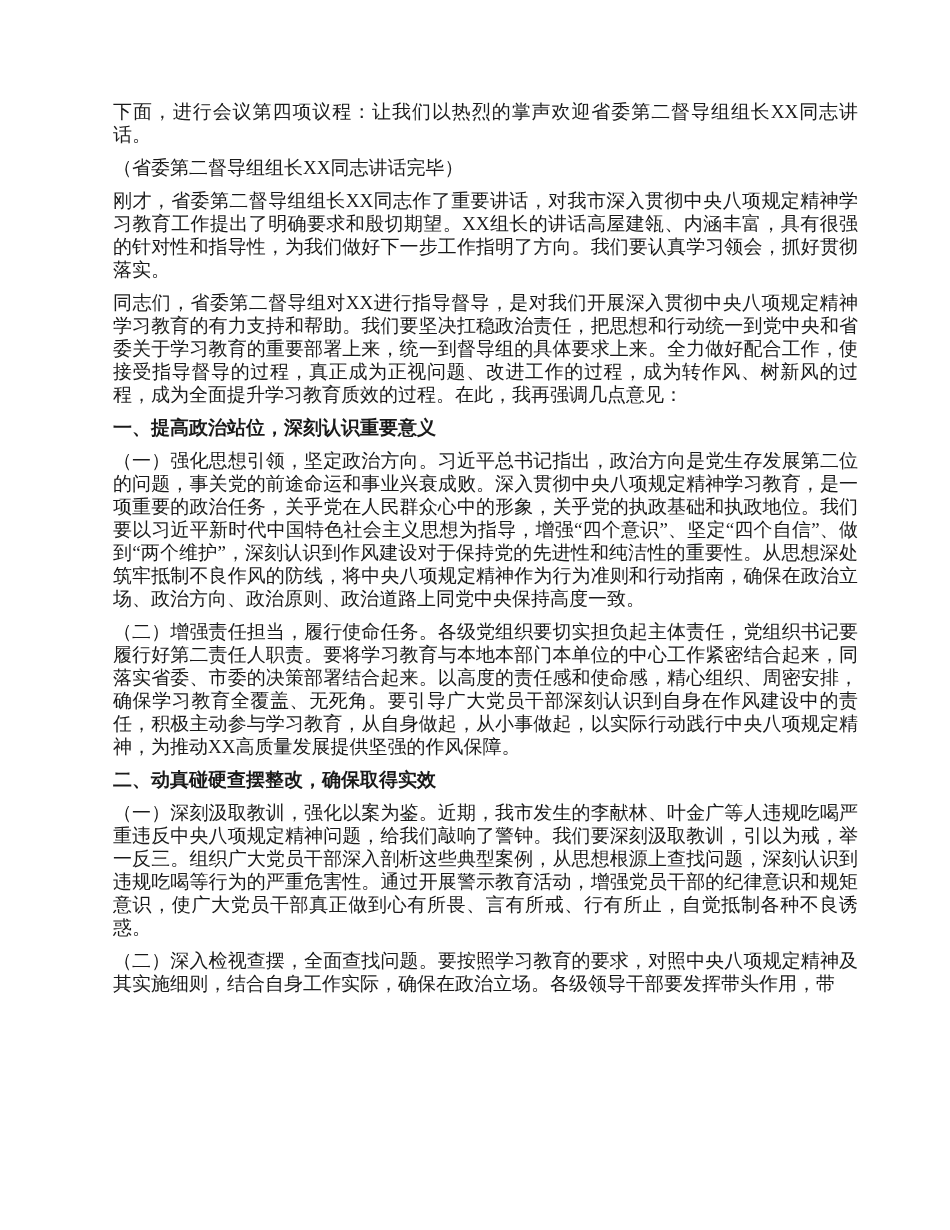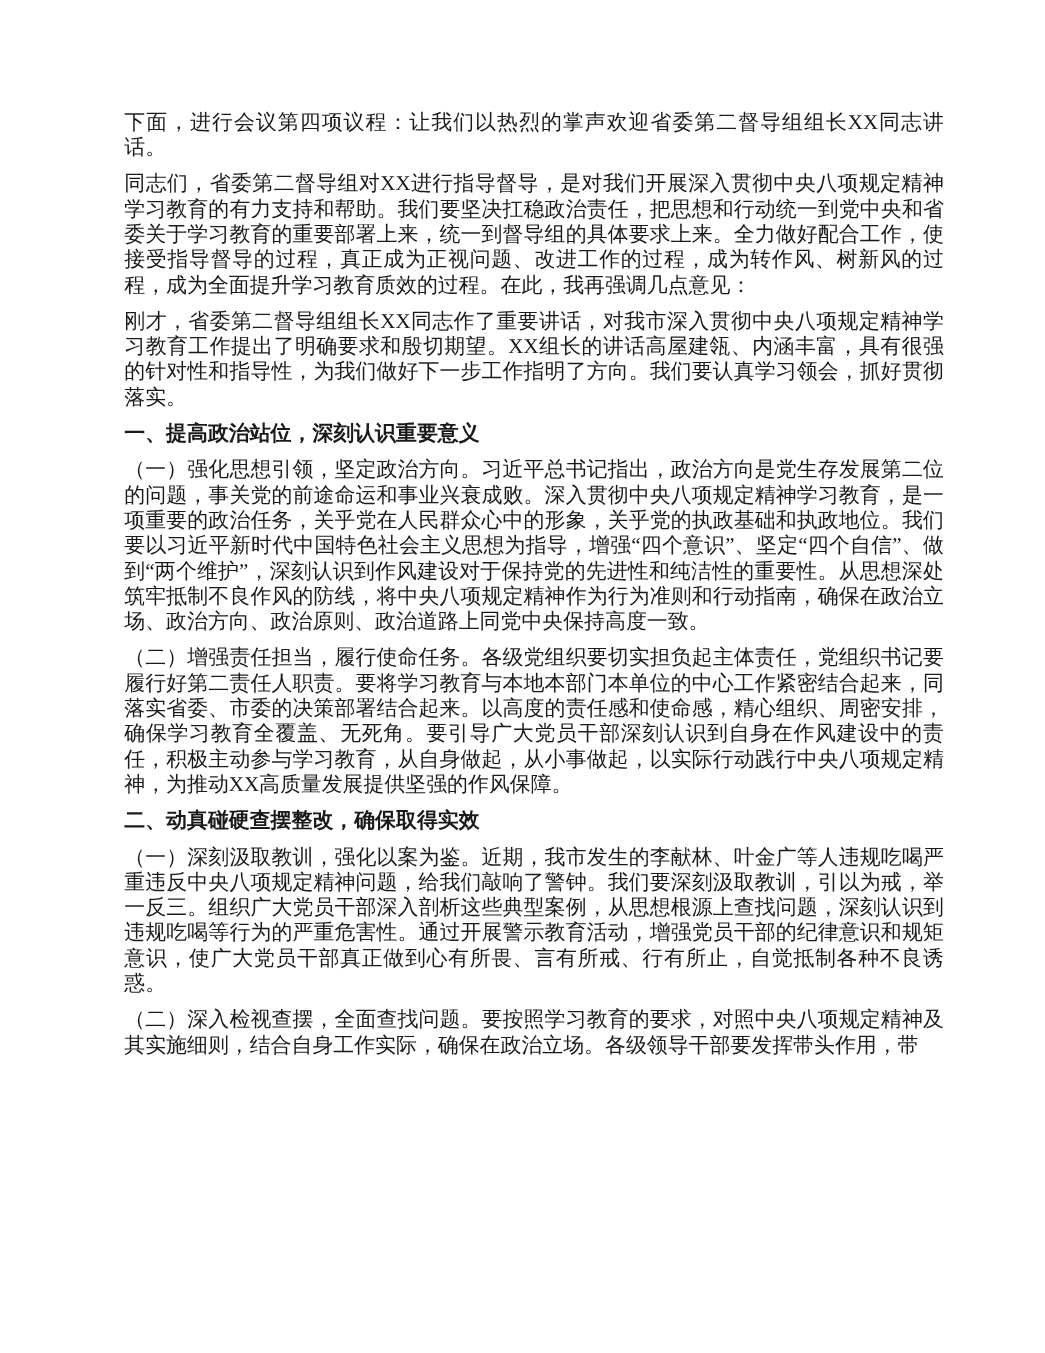--- a/index.html
+++ b/index.html
@@ -30,21 +30,22 @@
   }
   .doc-page p.heading {
     font-weight: bold; 
   }
 </style>
 </head>
 <body>
 
 <div class="doc-page">
   <p>下面，进行会议第四项议程：让我们以热烈的掌声欢迎省委第二督导组组长XX同志讲话。</p>
+  <p>（省委第二督导组组长XX同志讲话完毕）</p>
+  <p>刚才，省委第二督导组组长XX同志作了重要讲话，对我市深入贯彻中央八项规定精神学习教育工作提出了明确要求和殷切期望。XX组长的讲话高屋建瓴、内涵丰富，具有很强的针对性和指导性，为我们做好下一步工作指明了方向。我们要认真学习领会，抓好贯彻落实。</p>
   <p>同志们，省委第二督导组对XX进行指导督导，是对我们开展深入贯彻中央八项规定精神学习教育的有力支持和帮助。我们要坚决扛稳政治责任，把思想和行动统一到党中央和省委关于学习教育的重要部署上来，统一到督导组的具体要求上来。全力做好配合工作，使接受指导督导的过程，真正成为正视问题、改进工作的过程，成为转作风、树新风的过程，成为全面提升学习教育质效的过程。在此，我再强调几点意见：</p>
-  <p>刚才，省委第二督导组组长XX同志作了重要讲话，对我市深入贯彻中央八项规定精神学习教育工作提出了明确要求和殷切期望。XX组长的讲话高屋建瓴、内涵丰富，具有很强的针对性和指导性，为我们做好下一步工作指明了方向。我们要认真学习领会，抓好贯彻落实。</p>
   <p class="heading">一、提高政治站位，深刻认识重要意义</p>
   <p>（一）强化思想引领，坚定政治方向。习近平总书记指出，政治方向是党生存发展第二位的问题，事关党的前途命运和事业兴衰成败。深入贯彻中央八项规定精神学习教育，是一项重要的政治任务，关乎党在人民群众心中的形象，关乎党的执政基础和执政地位。我们要以习近平新时代中国特色社会主义思想为指导，增强“四个意识”、坚定“四个自信”、做到“两个维护”，深刻认识到作风建设对于保持党的先进性和纯洁性的重要性。从思想深处筑牢抵制不良作风的防线，将中央八项规定精神作为行为准则和行动指南，确保在政治立场、政治方向、政治原则、政治道路上同党中央保持高度一致。</p>
   <p>（二）增强责任担当，履行使命任务。各级党组织要切实担负起主体责任，党组织书记要履行好第二责任人职责。要将学习教育与本地本部门本单位的中心工作紧密结合起来，同落实省委、市委的决策部署结合起来。以高度的责任感和使命感，精心组织、周密安排，确保学习教育全覆盖、无死角。要引导广大党员干部深刻认识到自身在作风建设中的责任，积极主动参与学习教育，从自身做起，从小事做起，以实际行动践行中央八项规定精神，为推动XX高质量发展提供坚强的作风保障。</p>
   <p class="heading">二、动真碰硬查摆整改，确保取得实效</p>
   <p>（一）深刻汲取教训，强化以案为鉴。近期，我市发生的李献林、叶金广等人违规吃喝严重违反中央八项规定精神问题，给我们敲响了警钟。我们要深刻汲取教训，引以为戒，举一反三。组织广大党员干部深入剖析这些典型案例，从思想根源上查找问题，深刻认识到违规吃喝等行为的严重危害性。通过开展警示教育活动，增强党员干部的纪律意识和规矩意识，使广大党员干部真正做到心有所畏、言有所戒、行有所止，自觉抵制各种不良诱惑。</p>
   <p>（二）深入检视查摆，全面查找问题。要按照学习教育的要求，对照中央八项规定精神及其实施细则，结合自身工作实际，确保在政治立场。各级领导干部要发挥带头作用，带</p>
 </div>
 
 </body></html>

